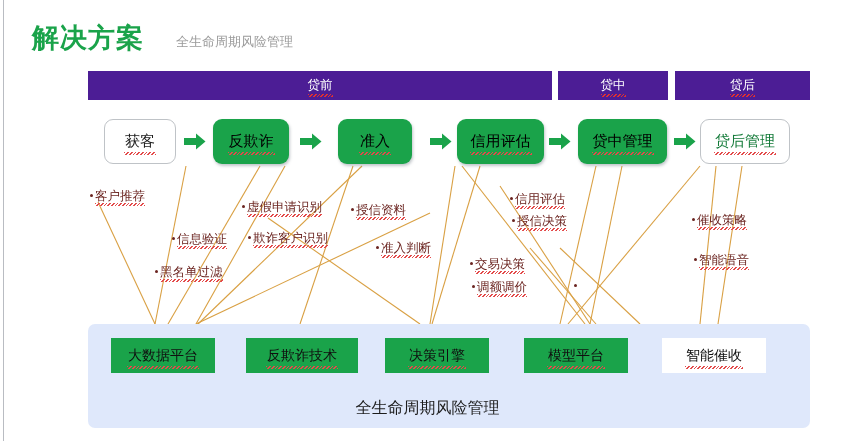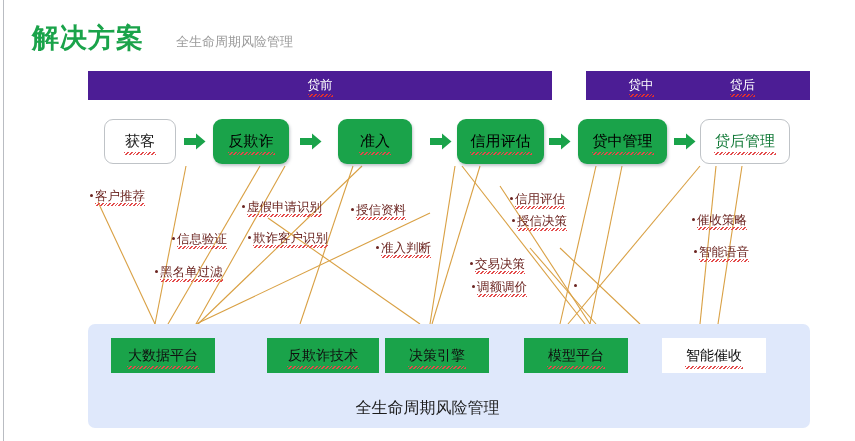--- a/index.html
+++ b/index.html
@@ -196,21 +196,21 @@
       <line x1="622" y1="166" x2="590" y2="324" stroke="#d9a043" stroke-width="1.1"></line>
       <line x1="700" y1="166" x2="568" y2="324" stroke="#d9a043" stroke-width="1.1"></line>
       <line x1="716" y1="166" x2="700" y2="324" stroke="#d9a043" stroke-width="1.1"></line>
       <line x1="742" y1="166" x2="718" y2="324" stroke="#d9a043" stroke-width="1.1"></line>
     </svg>
 
   <div id="phase-row">
       <div class="phase" style="left: 88px; width: 464px;">
         <span class="sq">贷前</span>
       </div>
-      <div class="phase" style="left: 558px; width: 110px; margin-left: 28px;">
+      <div class="phase" style="left: 558px; width: 110px;">
         <span class="sq">贷中</span>
       </div>
       <div class="phase" style="left: 675px; width: 135px;">
         <span class="sq">贷后</span>
       </div>
     </div>
 
   <div id="flow-row">
       <div class="flowbox white" style="left: 104px; width: 72px;">
         <span class="underline-sq">获客</span>
@@ -248,35 +248,35 @@
     </div>
 
   <div id="notes-layer">
       <div class="note" style="left: 90px; top: 188px;"><span class="dot"></span><span class="txt">客户推荐</span></div>
       <div class="note" style="left: 242px; top: 199px;"><span class="dot"></span><span class="txt">虚假申请识别</span></div>
       <div class="note" style="left: 351px; top: 202px;"><span class="dot"></span><span class="txt">授信资料</span></div>
       <div class="note" style="left: 510px; top: 191px;"><span class="dot"></span><span class="txt">信用评估</span></div>
       <div class="note" style="left: 692px; top: 212px;"><span class="dot"></span><span class="txt">催收策略</span></div>
       <div class="note" style="left: 248px; top: 230px;"><span class="dot"></span><span class="txt">欺诈客户识别</span></div>
       <div class="note" style="left: 512px; top: 213px;"><span class="dot"></span><span class="txt">授信决策</span></div>
-      <div class="note" style="left: 694px; top: 244px;"><span class="dot"></span><span class="txt">智能语音</span></div>
+      <div class="note" style="left: 694px; top: 252px;"><span class="dot"></span><span class="txt">智能语音</span></div>
       <div class="note" style="left: 172px; top: 231px;"><span class="dot"></span><span class="txt">信息验证</span></div>
       <div class="note" style="left: 376px; top: 240px;"><span class="dot"></span><span class="txt">准入判断</span></div>
       <div class="note" style="left: 470px; top: 256px;"><span class="dot"></span><span class="txt">交易决策</span></div>
       <div class="note" style="left: 155px; top: 264px;"><span class="dot"></span><span class="txt">黑名单过滤</span></div>
       <div class="note" style="left: 472px; top: 279px;"><span class="dot"></span><span class="txt">调额调价</span></div>
       <div class="note" style="left: 574px; top: 279px;"><span class="dot"></span></div>
     </div>
 
   <div id="platform-panel"></div>
   <div id="platform-boxes">
       <div class="platbox green" style="left: 111px; width: 104px;">
         <span class="underline-sq">大数据平台</span>
       </div>
-      <div class="platbox green" style="left: 246px; width: 112px; margin-left: 21px;">
+      <div class="platbox green" style="left: 246px; width: 112px;">
         <span class="underline-sq">反欺诈技术</span>
       </div>
       <div class="platbox green" style="left: 385px; width: 104px;">
         <span class="underline-sq">决策引擎</span>
       </div>
       <div class="platbox green" style="left: 524px; width: 104px;">
         <span class="underline-sq">模型平台</span>
       </div>
       <div class="platbox white" style="left: 662px; width: 104px;">
         <span class="underline-sq">智能催收</span>

